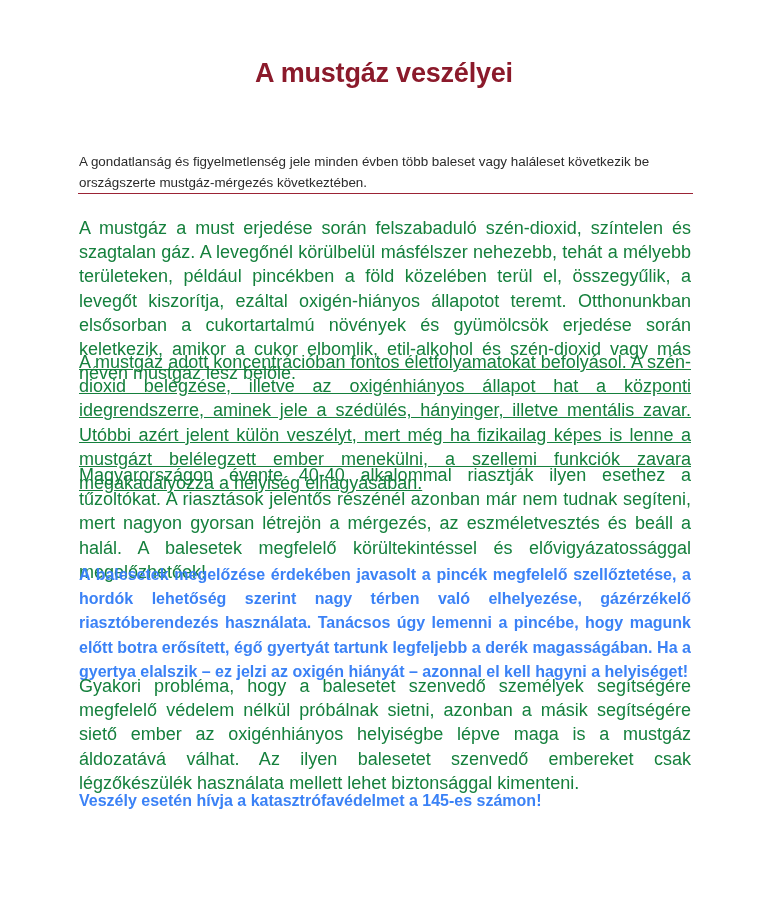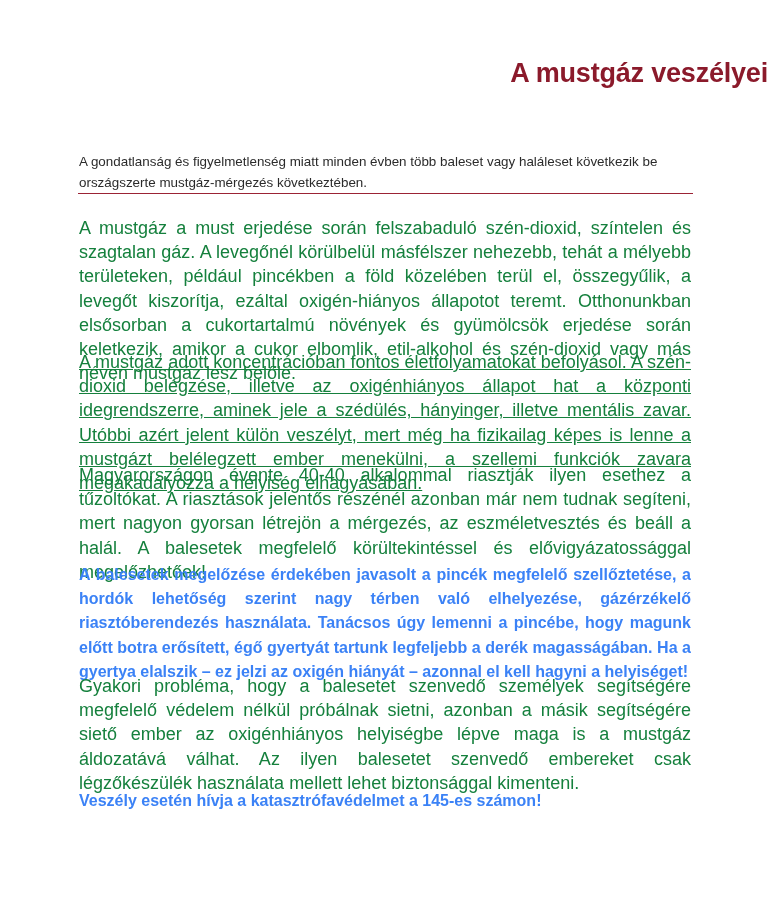--- a/index.html
+++ b/index.html
@@ -20,21 +20,21 @@
       left: 0;
       top: 0;
       width: 768px;
       height: 899px;
     }
     .title {
       position: absolute;
       top: 58px;
       left: 0;
       width: 768px;
-      text-align: right;
+      text-align: center;
       font-size: 27px;
       font-weight: bold;
       color: #8b1a2b;
       letter-spacing: -0.2px;
       margin: 0;
     }
     .lead {
       position: absolute;
       top: 151px;
       left: 79px;
@@ -73,21 +73,21 @@
     #p4 { top: 563px; }
     #p5 { top: 674px; }
     #p6 { top: 789px; }
   </style>
 </head>
 <body>
 
 <div class="page">
   <h1 class="title">A mustgáz veszélyei</h1>
 
-  <p class="lead">A gondatlanság és figyelmetlenség miatt minden évben több baleset vagy haláleset következik be országszerte mustgáz-mérgezés következtében.</p>
+  <p class="lead">A gondatlanság és figyelmetlenség jele minden évben több baleset vagy haláleset következik be országszerte mustgáz-mérgezés következtében.</p>
 
   <div class="divider"></div>
 
   <p class="para" id="p1">A mustgáz a must erjedése során felszabaduló szén-dioxid, színtelen és szagtalan gáz. A levegőnél körülbelül másfélszer nehezebb, tehát a mélyebb területeken, például pincékben a föld közelében terül el, összegyűlik, a levegőt kiszorítja, ezáltal oxigén-hiányos állapotot teremt. Otthonunkban elsősorban a cukortartalmú növények és gyümölcsök erjedése során keletkezik, amikor a cukor elbomlik, etil-alkohol és szén-dioxid vagy más néven mustgáz lesz belőle.</p>
 
   <p class="para" id="p2">A mustgáz adott koncentrációban fontos életfolyamatokat befolyásol. A szén-dioxid belégzése, illetve az oxigénhiányos állapot hat a központi idegrendszerre, aminek jele a szédülés, hányinger, illetve mentális zavar. Utóbbi azért jelent külön veszélyt, mert még ha fizikailag képes is lenne a mustgázt belélegzett ember menekülni, a szellemi funkciók zavara megakadályozza a helyiség elhagyásában.</p>
 
   <p class="para" id="p3">Magyarországon évente 40-40 alkalommal riasztják ilyen esethez a tűzoltókat. A riasztások jelentős részénél azonban már nem tudnak segíteni, mert nagyon gyorsan létrejön a mérgezés, az eszméletvesztés és beáll a halál. A balesetek megfelelő körültekintéssel és elővigyázatossággal megelőzhetőek!</p>
 
   <p class="para bold" id="p4">A balesetek megelőzése érdekében javasolt a pincék megfelelő szellőztetése, a hordók lehetőség szerint nagy térben való elhelyezése, gázérzékelő riasztóberendezés használata. Tanácsos úgy lemenni a pincébe, hogy magunk előtt botra erősített, égő gyertyát tartunk legfeljebb a derék magasságában. Ha a gyertya elalszik – ez jelzi az oxigén hiányát – azonnal el kell hagyni a helyiséget!</p>

